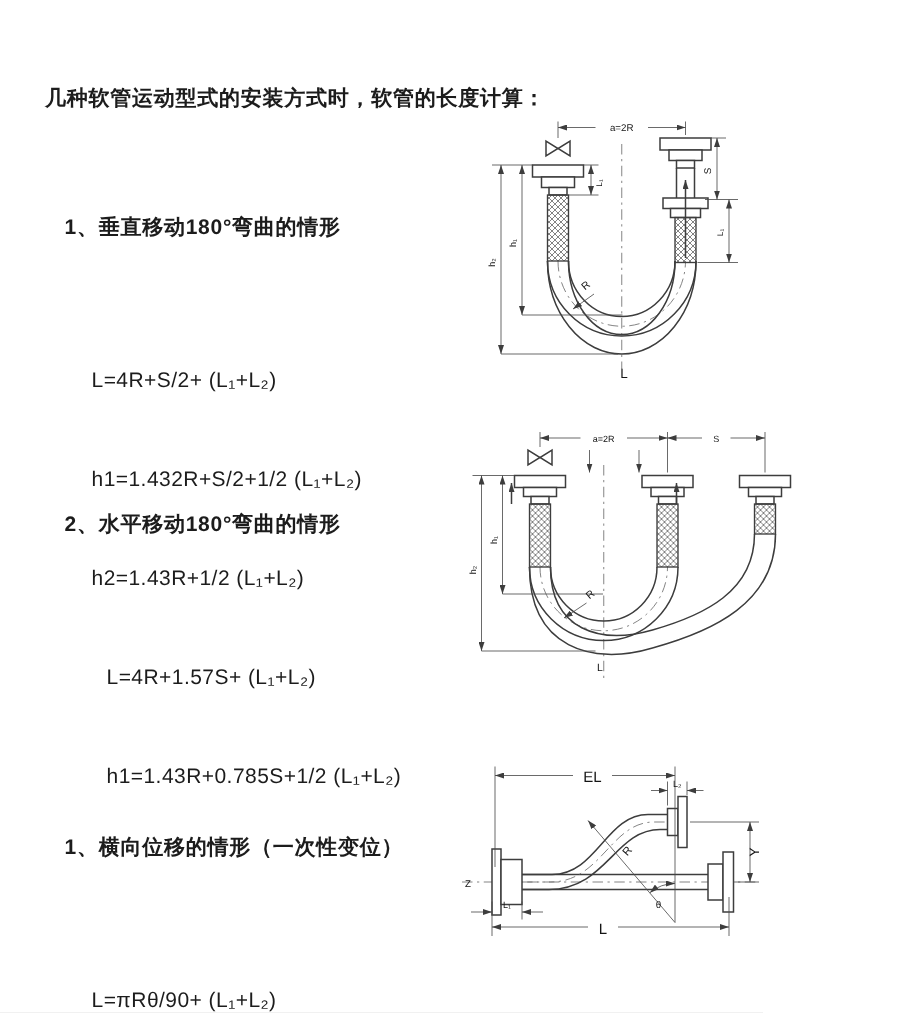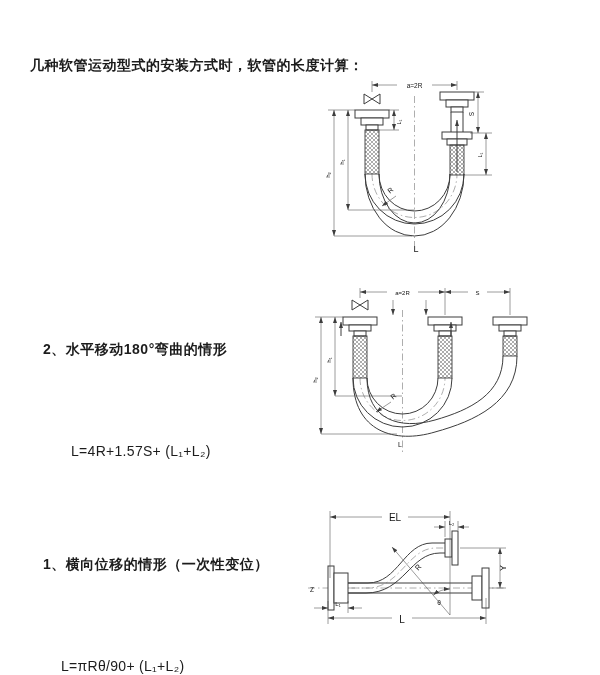--- a/index.html
+++ b/index.html
@@ -31,25 +31,34 @@
         <path d="M6,0 L0,2 L6,4 z" fill="#3d3d3d"></path>
       </marker>
       <pattern id="hatch" width="4" height="4" patternUnits="userSpaceOnUse">
         <path d="M0,0 L4,4 M4,0 L0,4" stroke="#5a5a5a" stroke-width="0.5"></path>
       </pattern>
     </defs>
   </svg>
 
   <div class="t title" style="left:30px;top:21px;margin-top:36px;">几种软管运动型式的安装方式时，软管的长度计算：</div>
 
+  <div class="t" style="left:43px;top:107px;">
+    <div class="heading">1、垂直移动180°弯曲的情形</div>
+    <div style="margin:12px 0 0 18px;">
+      <div class="formula" style="height:30px;">L=4R+S/2+ (L₁+L₂)</div>
+      <div class="formula" style="height:30px;">h1=1.432R+S/2+1/2 (L₁+L₂)</div>
+      <div class="formula" style="height:30px;">h2=1.43R+1/2 (L₁+L₂)</div>
+    </div>
+  </div>
 
   <div class="t" style="left:43px;top:305px;">
     <div class="heading">2、水平移动180°弯曲的情形</div>
     <div style="margin:12px 0 0 28px;">
       <div class="formula" style="height:30px;">L=4R+1.57S+ (L₁+L₂)</div>
+      <div class="formula" style="height:30px;">h1=1.43R+0.785S+1/2 (L₁+L₂)</div>
     </div>
   </div>
 
   <div class="t" style="left:43px;top:520px;">
     <div class="heading">1、横向位移的情形（一次性变位）</div>
     <div style="margin:12px 0 0 18px;">
       <div class="formula" style="height:30px;">L=πRθ/90+ (L₁+L₂)</div>
       
       
     </div>

